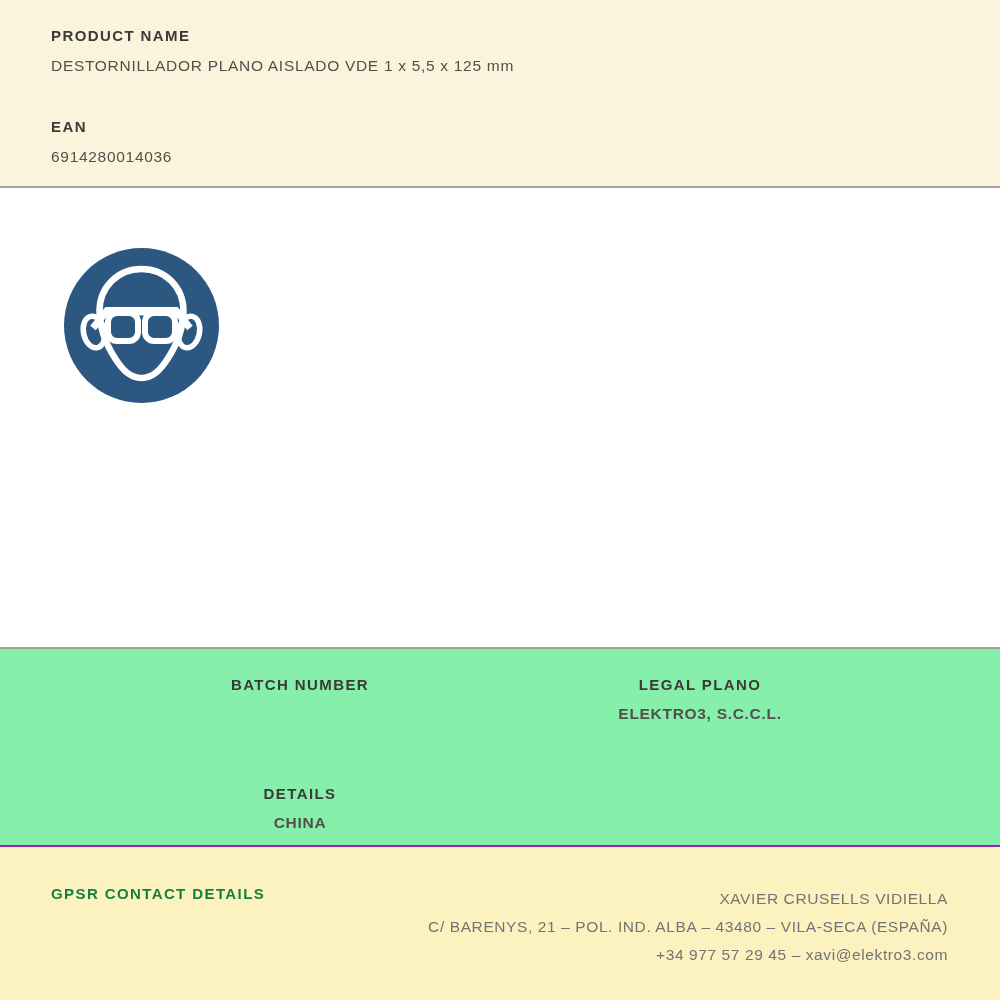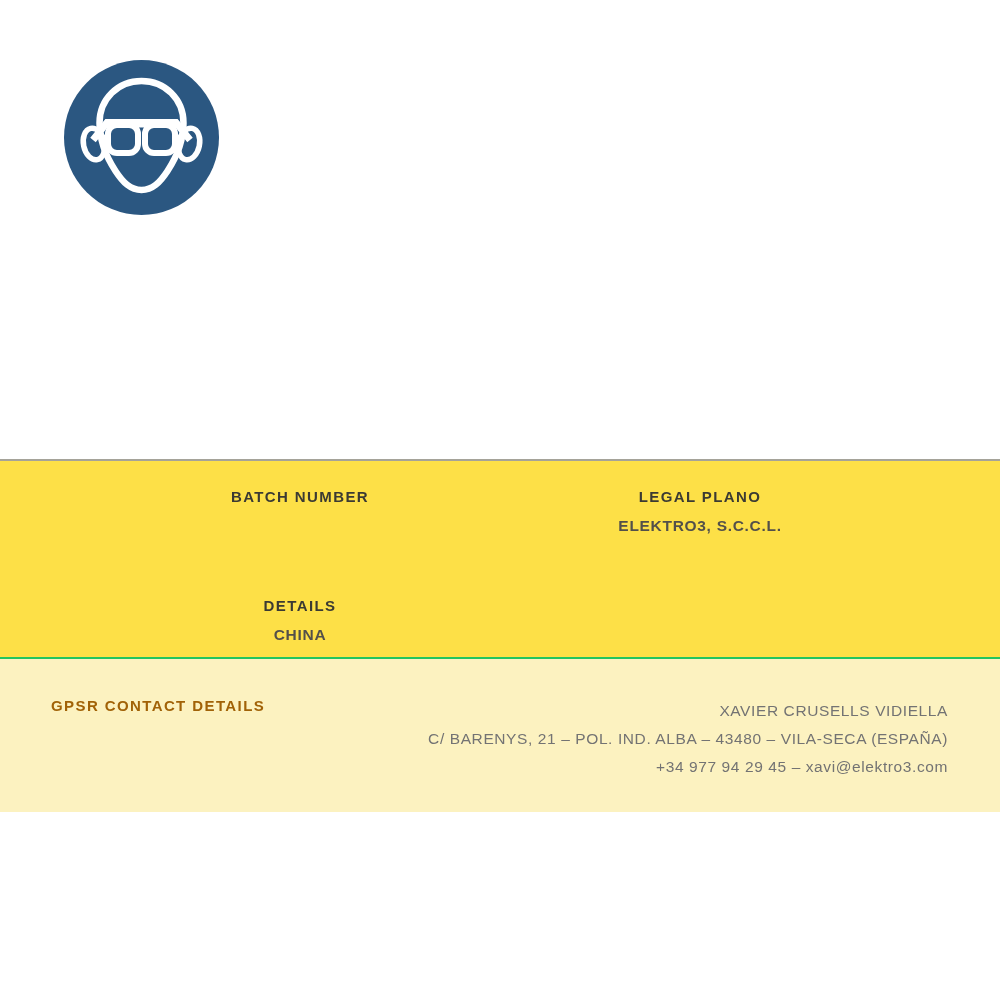--- a/index.html
+++ b/index.html
@@ -53,22 +53,22 @@
   }
   .safety-icon {
     width: 155px;
     height: 155px;
     display: block;
   }
 
   
   .sec-info {
     height: 198px;
-    background: #fde047;
-    border-bottom: 2px solid #22c55e;
+    background: #86efac;
+    border-bottom: 2px solid #a21caf;
     padding: 27px 100px 0 100px;
   }
   .info-grid {
     display: grid;
     grid-template-columns: 1fr 1fr;
     row-gap: 62px;
   }
   .info-cell { text-align: center; }
   .info-label {
     font-weight: 700;
@@ -93,37 +93,47 @@
     background: #fcf2c0;
     padding: 38px 52px 0 51px;
     display: flex;
     justify-content: space-between;
     align-items: flex-start;
   }
   .gpsr-label {
     font-weight: 700;
     font-size: 15px;
     letter-spacing: 1.4px;
-    color: #a16207;
+    color: #15803d;
     line-height: 18px;
     white-space: nowrap;
   }
   .gpsr-contact {
     text-align: right;
     font-size: 15.5px;
     letter-spacing: 0.6px;
     color: #737373;
     line-height: 28px;
   }
 </style>
 </head>
 <body>
 
 <div class="sheet">
 
+  <section class="sec-top">
+    <div class="field">
+      <div class="field-label">PRODUCT NAME</div>
+      <div class="field-value">DESTORNILLADOR PLANO AISLADO VDE 1 x 5,5 x 125 mm</div>
+    </div>
+    <div class="field">
+      <div class="field-label">EAN</div>
+      <div class="field-value">6914280014036</div>
+    </div>
+  </section>
 
   <section class="sec-middle">
     <span>
       <svg class="safety-icon" viewBox="0 0 155 155" xmlns="http://www.w3.org/2000/svg" aria-hidden="true">
         <circle cx="77.5" cy="77.5" r="77.5" fill="#2b5781"></circle>
 
         <ellipse cx="30" cy="84" rx="10.5" ry="16" fill="#2b5781" stroke="#ffffff" stroke-width="5.5" transform="rotate(-12 30 84)"></ellipse>
         <ellipse cx="125" cy="84" rx="10.5" ry="16" fill="#2b5781" stroke="#ffffff" stroke-width="5.5" transform="rotate(12 125 84)"></ellipse>
 
         <path d="M77.5 21 C 101 21 119.5 39 119.5 63 C 119.5 82 112 98 103.5 111 C 96 122.5 88.5 130 77.5 130 C 66.5 130 59 122.5 51.5 111 C 43 98 35.5 82 35.5 63 C 35.5 39 54 21 77.5 21 Z" fill="none" stroke="#ffffff" stroke-width="6.5"></path>
@@ -154,17 +164,17 @@
         <div class="info-value">CHINA</div>
       </div>
     </div>
   </section>
 
   <section class="sec-gpsr">
     <div class="gpsr-label">GPSR CONTACT DETAILS</div>
     <div class="gpsr-contact">
       <div>XAVIER CRUSELLS VIDIELLA</div>
       <div>C/ BARENYS, 21 – POL. IND. ALBA – 43480 – VILA-SECA (ESPAÑA)</div>
-      <div>+34 977 94 29 45 – xavi@elektro3.com</div>
+      <div>+34 977 57 29 45 – xavi@elektro3.com</div>
     </div>
   </section>
 
 </div>
 
 </body></html>

